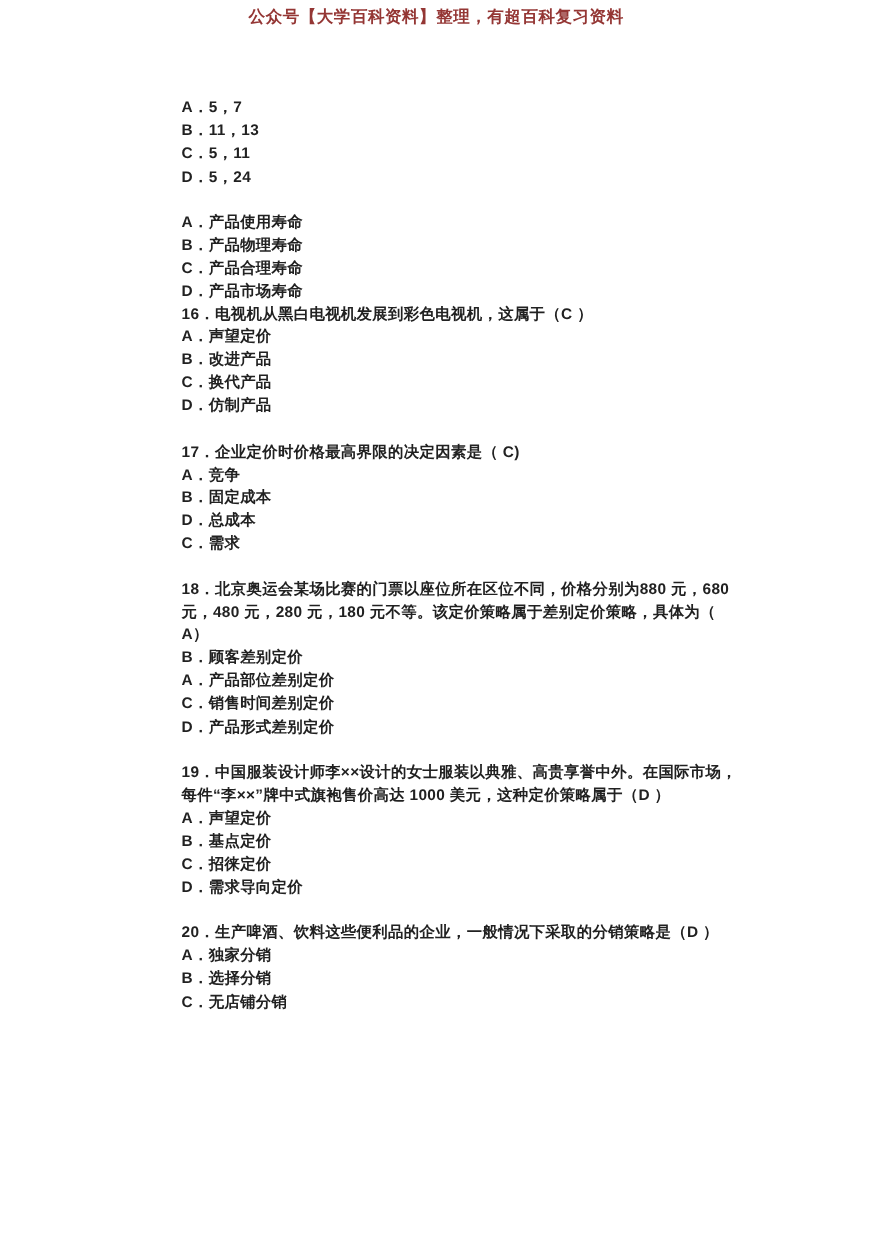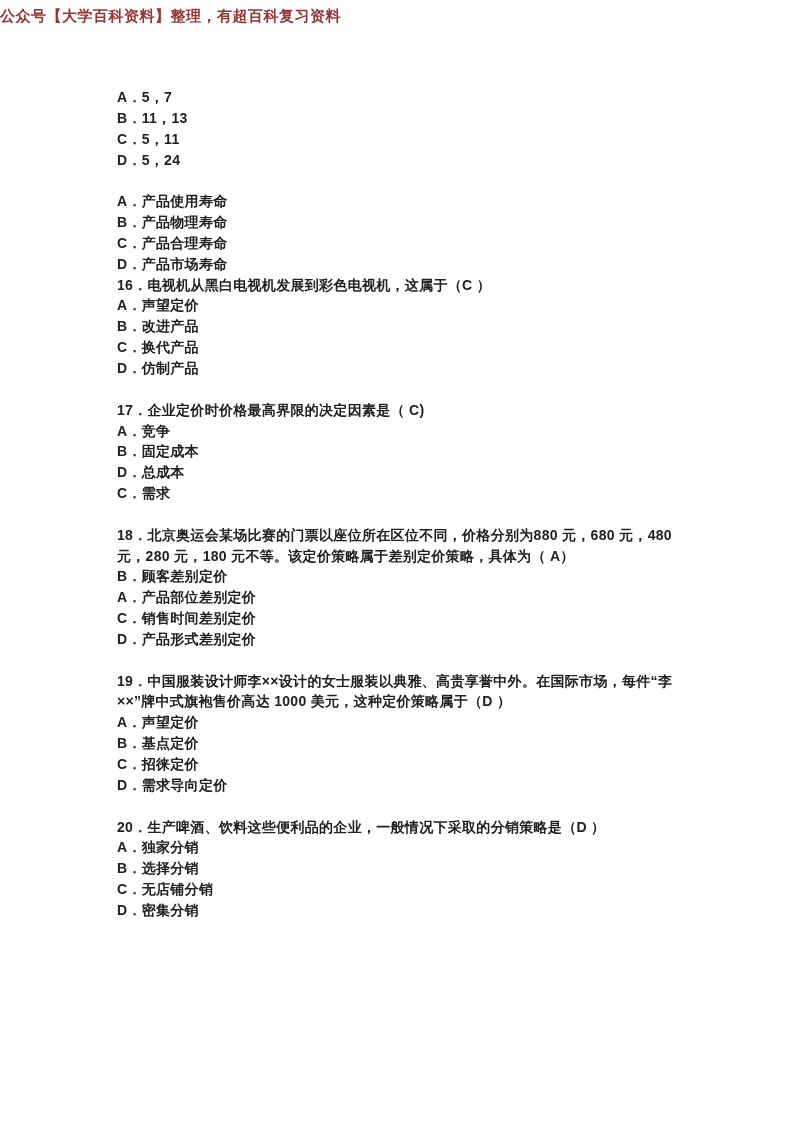--- a/index.html
+++ b/index.html
@@ -11,36 +11,37 @@
     position: relative;
     width: 793px;
     height: 1122px;
     margin: 0 auto;
     background: #ffffff;
     overflow: hidden;
     font-family: "Liberation Sans", "DejaVu Sans", sans-serif;
   }
   .doc-header {
     padding-top: 7px;
-    text-align: left;
+    text-align: center;
     font-family: "Liberation Serif", "DejaVu Serif", serif;
     font-size: 15px;
     line-height: 19px;
     font-weight: 600;
     color: #943634;
     letter-spacing: 0.5px;
   }
   .doc-content {
     margin-top: 61px;
     padding: 0 117px;
     color: #212121;
     font-size: 14px;
     font-weight: 600;
     line-height: 20.85px;
     text-align: left;
+    margin-left: 48px;
   }
   .question { margin: 0; }
   .question.gap-before { margin-top: 20.85px; }
   .question p {
     margin: 0;
     padding: 0;
     word-break: break-all;
     letter-spacing: 0.3px;
   }
 </style>
@@ -97,18 +98,17 @@
       <p>B．基点定价</p>
       <p>C．招徕定价</p>
       <p>D．需求导向定价</p>
     </div>
 
     <div class="question gap-before">
       <p>20．生产啤酒、饮料这些便利品的企业，一般情况下采取的分销策略是（D ）</p>
       <p>A．独家分销</p>
       <p>B．选择分销</p>
       <p>C．无店铺分销</p>
-      <p>D．密集分销</p>
     </div>
 
 
   </div>
 </div>
 
 </body></html>

